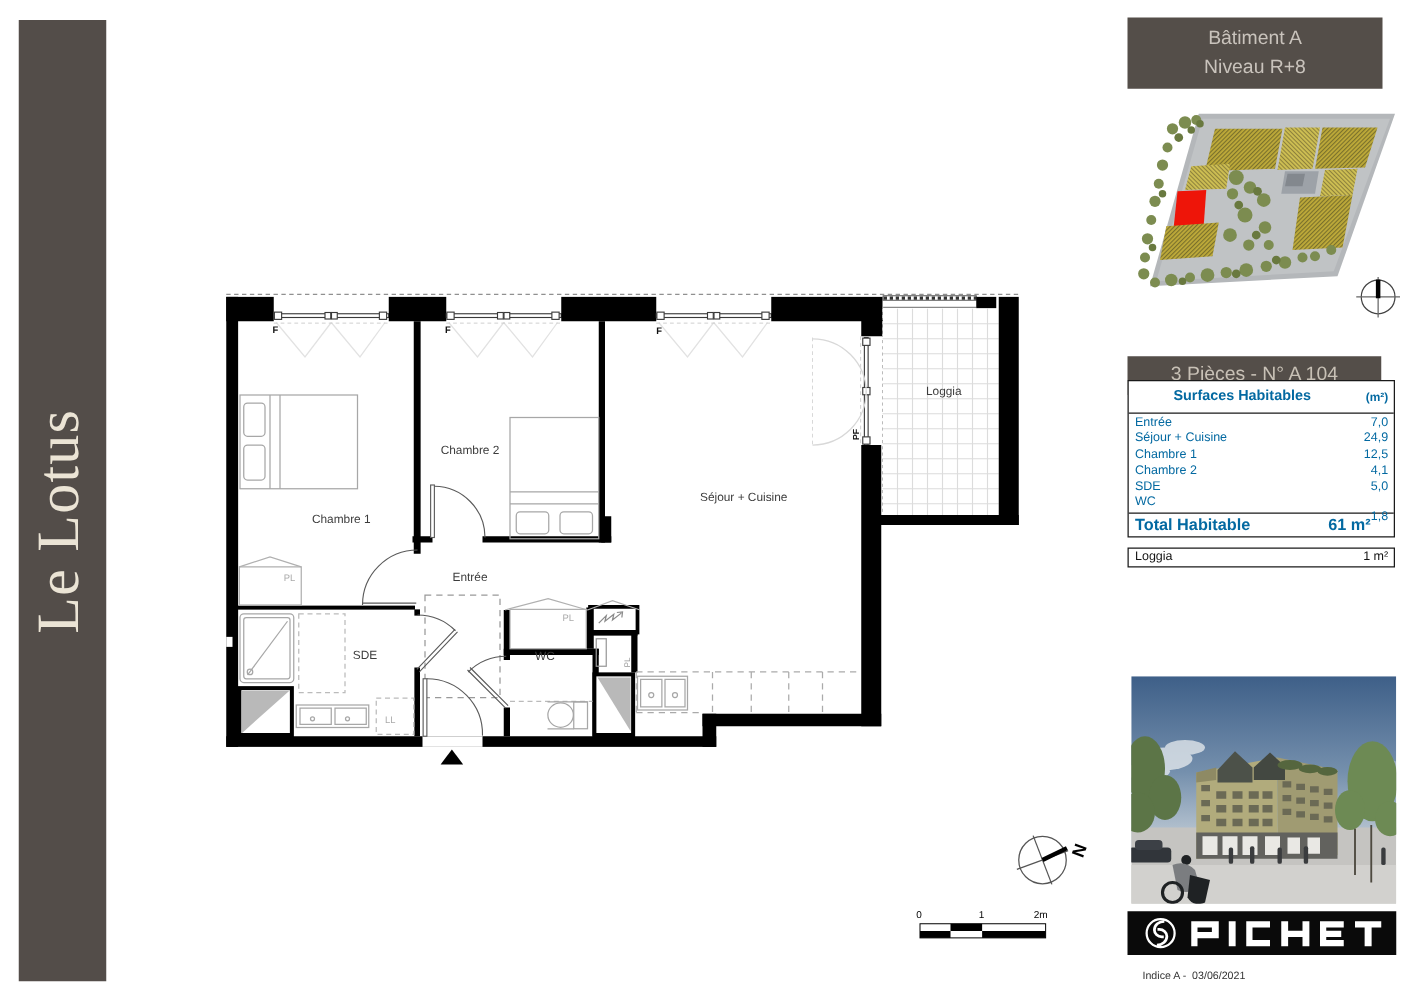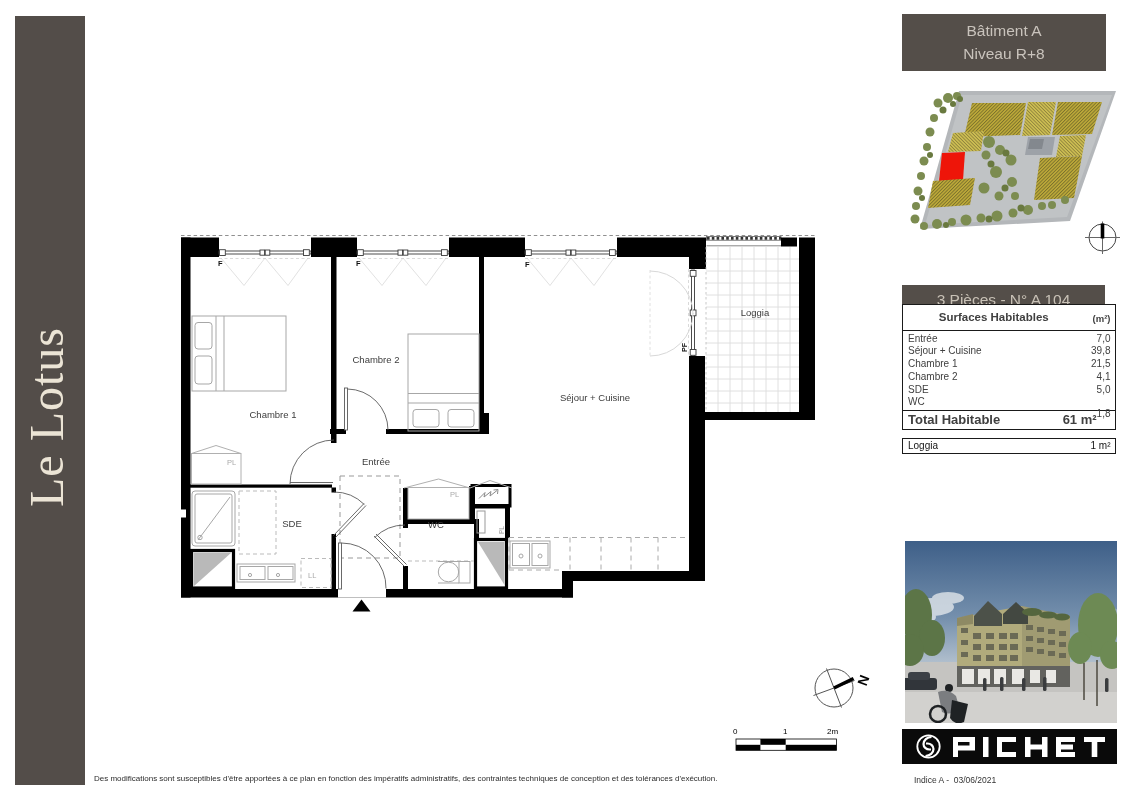--- a/index.html
+++ b/index.html
@@ -506,40 +506,39 @@
 
 <div class="abs" style="left:902px;top:14px;width:204px;height:57px;background:#544e49;color:#c9c3bc;text-align:center;font-size:15.5px;">
 <div style="position:absolute;left:0;right:0;top:9px;line-height:1;">Bâtiment A</div>
 <div style="position:absolute;left:0;right:0;top:32px;line-height:1;">Niveau R+8</div>
 </div>
 
 <div class="abs" style="left:902px;top:265px;width:203px;height:30.5px;background:#544e49;color:#c8c1b6;text-align:center;font-size:15.5px;margin-top:20px;">
       <div style="margin-top:6px;">3 Pièces - N° A 104</div>
     </div>
 
-<div class="abs" style="left:902px;top:303.5px;width:211.5px;border:1px solid #1a1a1a;background:#fff;color:#404040;">
+<div class="abs" style="left:902px;top:303.5px;width:211.5px;border:1px solid #1a1a1a;background:#fff;color:#0369a1;">
 
   <div style="position:relative;height:25px;border-bottom:1px solid #1a1a1a;">
     <div style="position:absolute;left:0;right:30px;top:6px;text-align:center;font-size:11.5px;font-weight:bold;">Surfaces Habitables</div>
     <div style="position:absolute;right:4px;top:8px;font-size:9.5px;font-weight:bold;">(m²)</div>
   </div>
 
   <div style="padding:2px 4px 1px 5px;font-size:10px;line-height:12.8px;">
     <div>Entrée<span style="float:right;">7,0</span></div>
-    <div>Séjour + Cuisine<span style="float:right;">39,8</span></div>
-    <div>Chambre 1<span style="float:right;">21,5</span></div>
+    <div>Séjour + Cuisine<span style="float:right;">24,9</span></div>
+    <div>Chambre 1<span style="float:right;">12,5</span></div>
     <div>Chambre 2<span style="float:right;">4,1</span></div>
     <div>SDE<span style="float:right;">5,0</span></div>
     <div>WC<span style="float:right;margin-top:12px;">1,8</span></div>
   </div>
 
   <div style="border-top:1px solid #1a1a1a;padding:1px 0 2px 5px;font-size:13px;font-weight:bold;">Total Habitable<span style="float:right;margin-left:24px;">61 m²</span></div>
 </div>
 
 <div class="abs" style="left:902px;top:437.5px;width:211.5px;height:14px;border:1px solid #1a1a1a;background:#fff;color:#141414;font-size:10px;">
   <div style="padding:0px 4px 0 5px;line-height:14px;">Loggia<span style="float:right;">1 m²</span></div>
 </div>
 
-<div class="abs" style="left:94px;top:773.5px;font-size:8px;color:#2b2b2b;">Des modifications sont susceptibles d'être apportées à ce plan en fonction des impératifs administratifs, des contraintes techniques de conception et des tolérances d'exécution.</div>
 
 <div class="abs" style="left:904px;top:775px;font-size:8.5px;color:#333;margin-left:10px;">Indice A -&nbsp; 03/06/2021</div>
 
 </div>
 
 </body></html>

